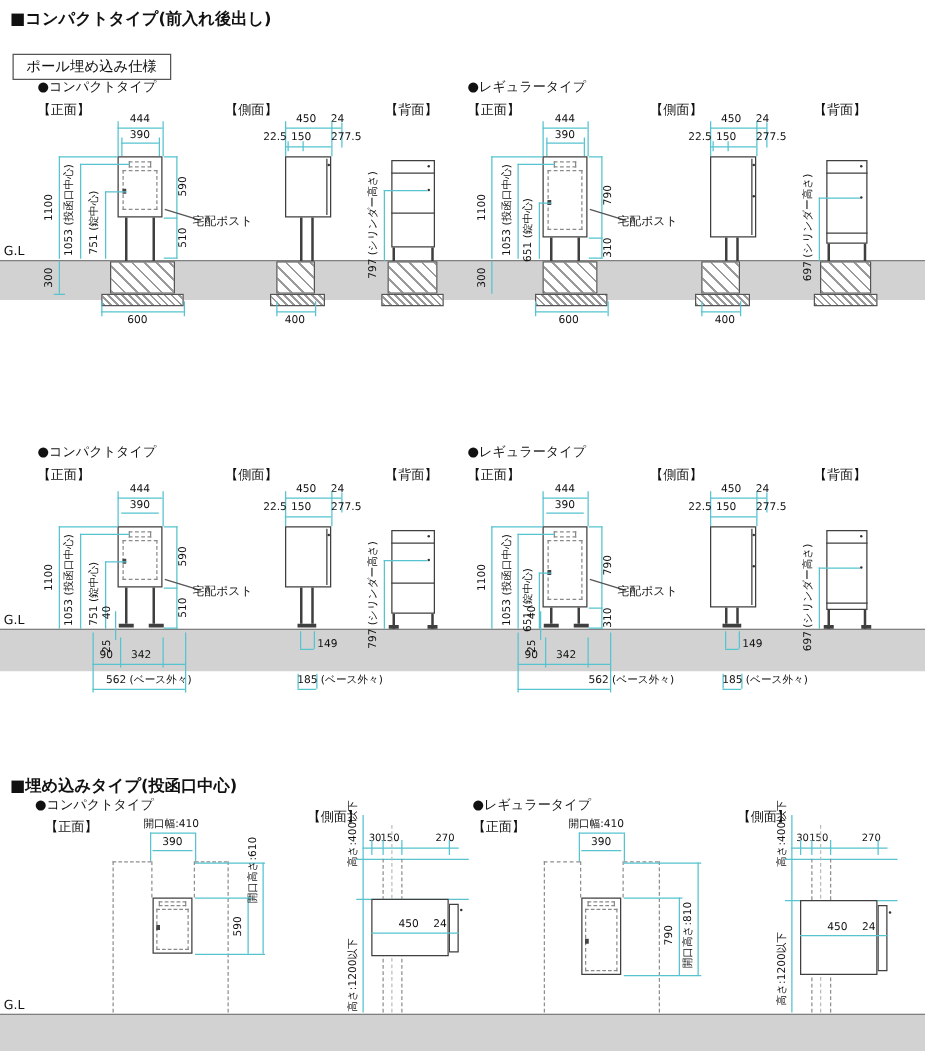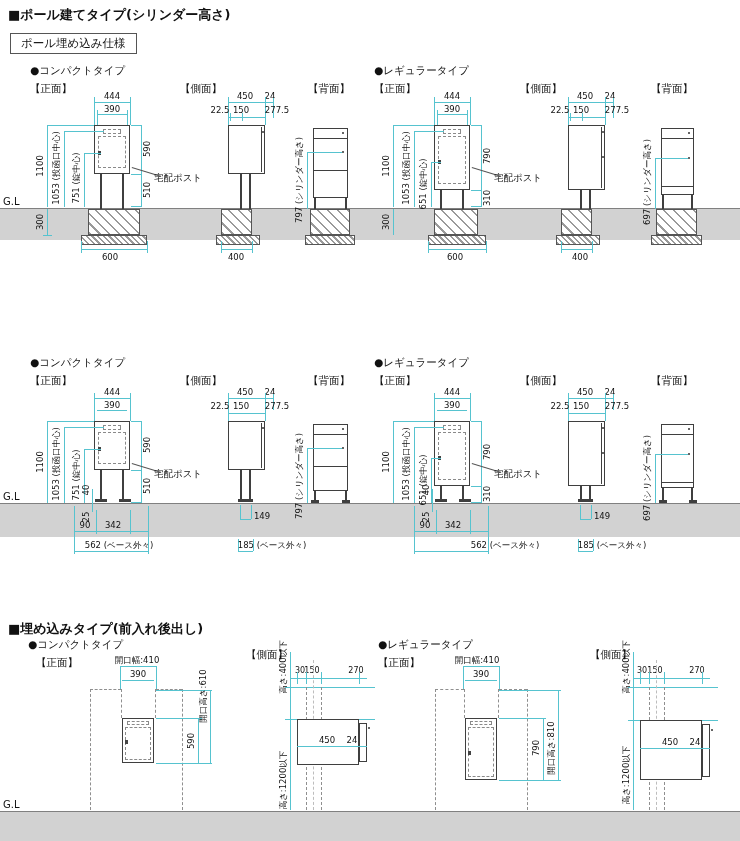--- a/index.html
+++ b/index.html
@@ -34,23 +34,23 @@
 
 <div id="stage">
 
   <div class="ground" style="top:208px;height:32px"></div>
   <div class="ground" style="top:503px;height:34px"></div>
   <div class="ground" style="top:811px;height:30px"></div>
   <div class="lbl" style="left:3px;top:196px;font-size:10px">G.L</div>
   <div class="lbl" style="left:3px;top:491px;font-size:10px">G.L</div>
   <div class="lbl" style="left:3px;top:799px;font-size:10px">G.L</div>
 
-  <div class="ttl" style="left:8px;top:6px">■ポール建てタイプ(シリンダー高さ)</div>
-  <div class="spec" style="left:10px;top:33px">ポール埋め込み仕様</div>
-  <div class="ttl" style="left:8px;top:620px">■埋め込みタイプ(前入れ後出し)</div>
+  <div class="ttl" style="left:8px;top:6px">■コンパクトタイプ(前入れ後出し)</div>
+  <div class="spec" style="left:10px;top:43px">ポール埋め込み仕様</div>
+  <div class="ttl" style="left:8px;top:620px">■埋め込みタイプ(投函口中心)</div>
 
   <div class="lbl" style="left:30px;top:64px">●コンパクトタイプ</div>
   <div class="lbl" style="left:30px;top:82px">【正面】</div>
   <div class="lbl" style="left:180px;top:82px">【側面】</div>
   <div class="lbl" style="left:308px;top:82px">【背面】</div>
   <div class="lbl" style="left:374px;top:64px">●レギュラータイプ</div>
   <div class="lbl" style="left:374px;top:82px">【正面】</div>
   <div class="lbl" style="left:520px;top:82px">【側面】</div>
   <div class="lbl" style="left:651px;top:82px">【背面】</div>
 

